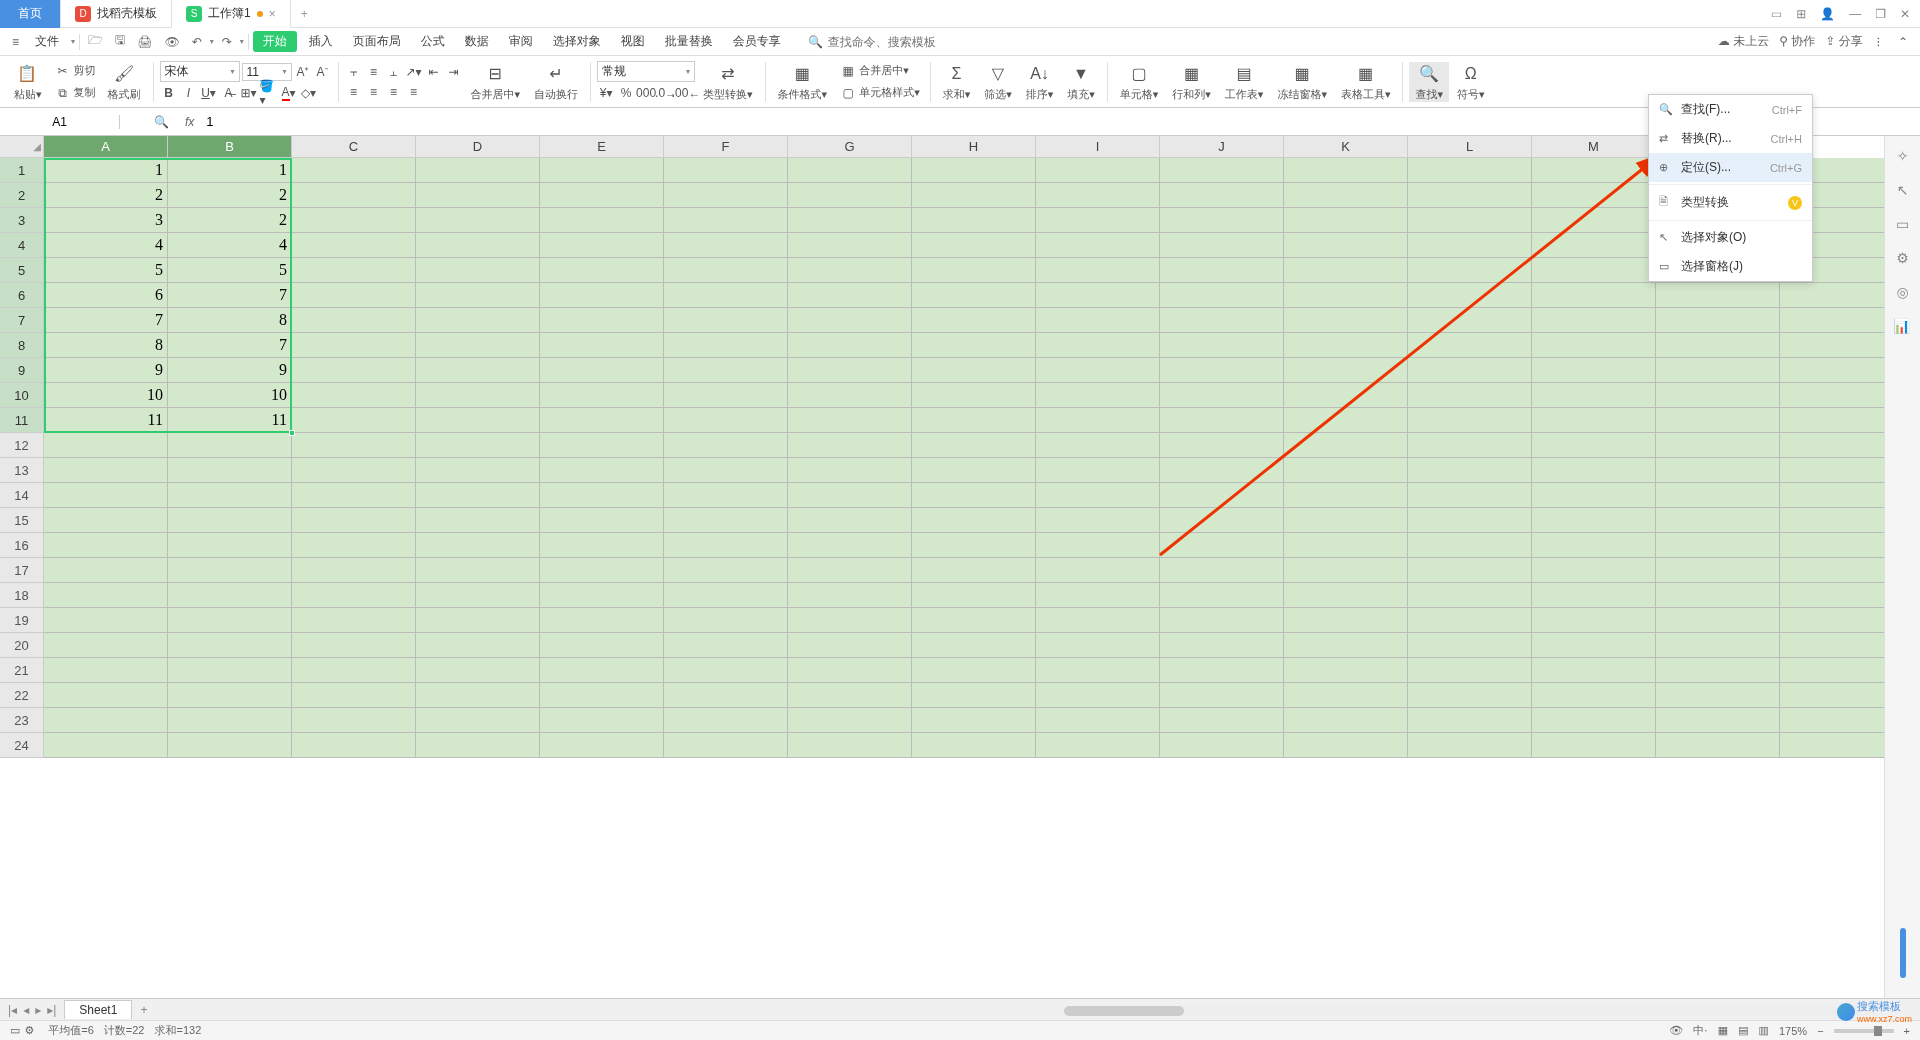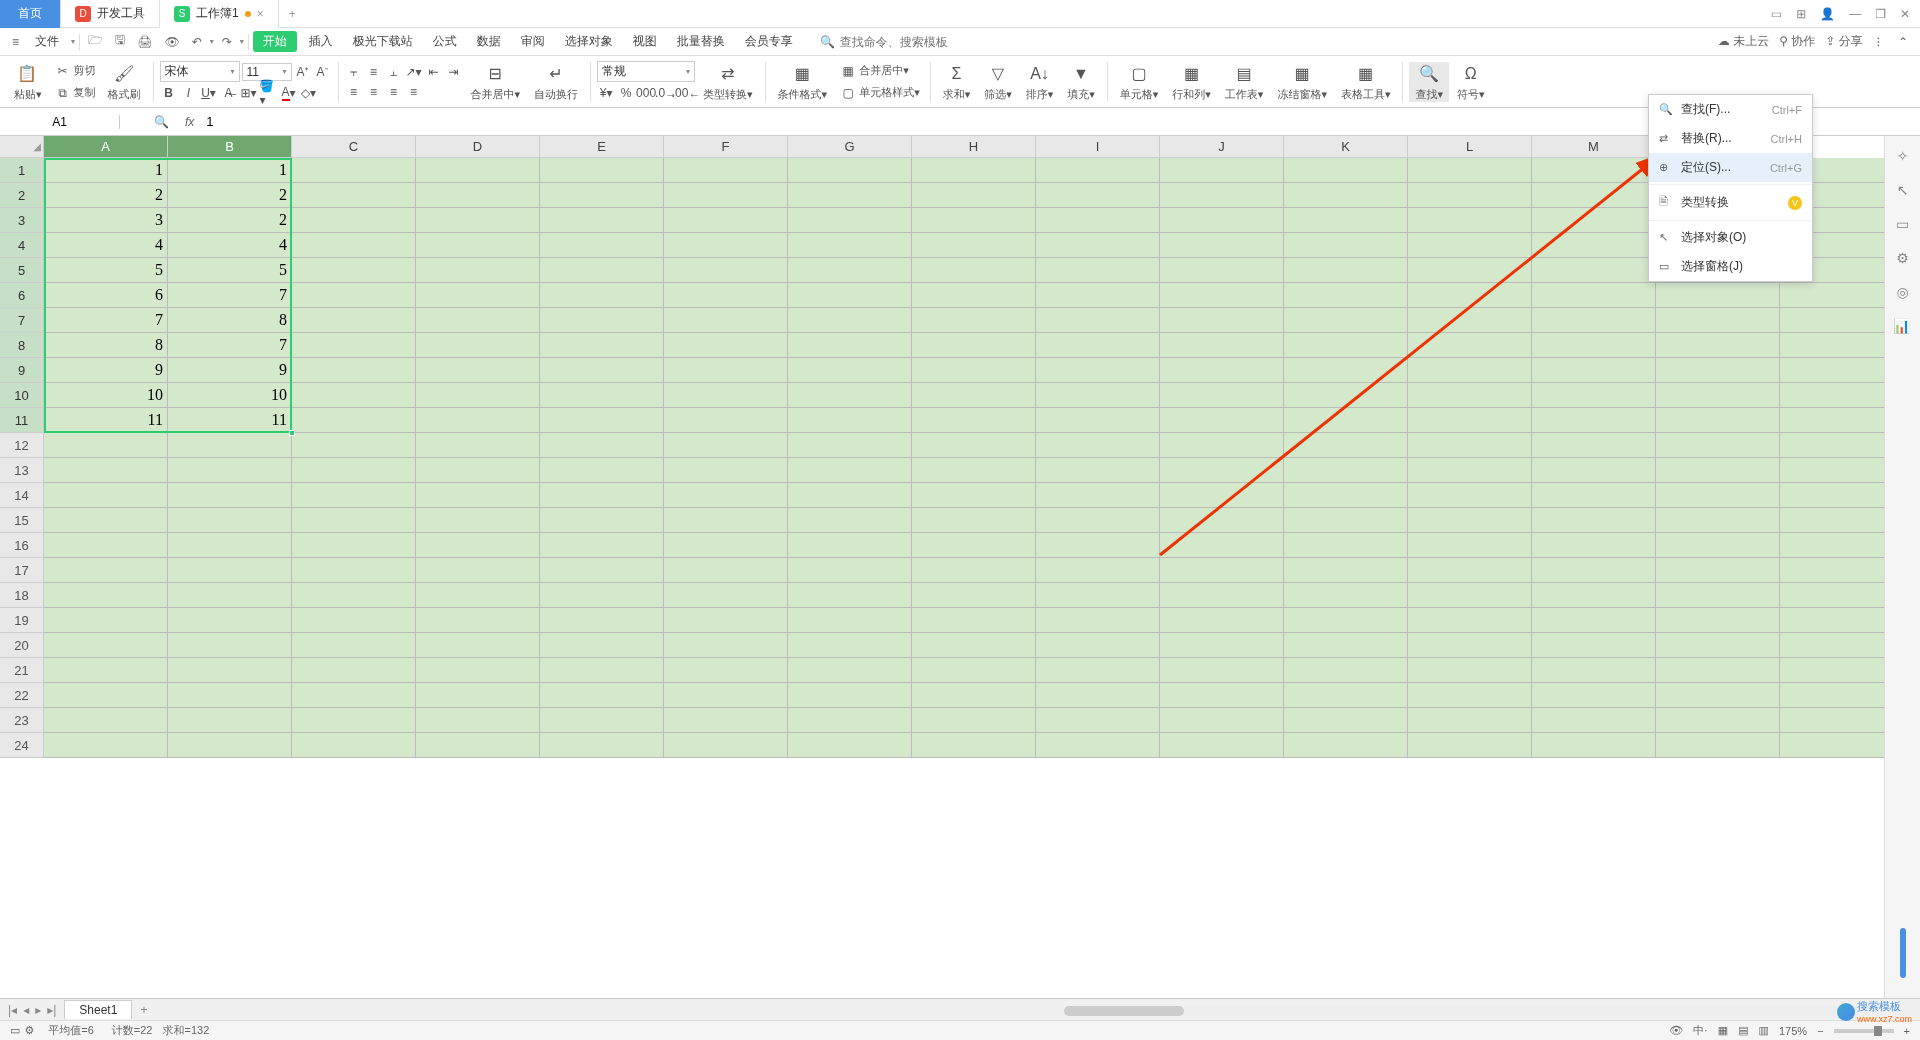--- a/index.html
+++ b/index.html
@@ -105,21 +105,21 @@
 </style>
 </head>
 <body>
 
 <div class="titlebar">
   <div class="tab home">
       <span>首页</span>
     </div>
   <div class="tab">
     <span class="badge b-red">D</span>
-    <span>开发工具</span>
+    <span>找稻壳模板</span>
   </div>
   <div class="tab active">
     <span class="badge b-green">S</span>
     <span>工作簿1</span>
     <span class="dot"></span>
     <span class="close">×</span>
   </div>
   <div class="tab plus">+</div>
   <div class="winctrl">
     <span>▭</span>
@@ -140,21 +140,21 @@
   <span class="ico">🖫</span>
   <span class="ico">🖨</span>
   <span class="ico">👁</span>
   <span class="ico">↶</span>
   <span class="arr-d">▾</span>
   <span class="ico">↷</span>
   <span class="arr-d">▾</span>
   <span class="vdiv"></span>
   <span class="mlabel active">开始</span>
   <span class="mlabel">插入</span>
-  <span class="mlabel">极光下载站</span>
+  <span class="mlabel">页面布局</span>
   <span class="mlabel">公式</span>
   <span class="mlabel">数据</span>
   <span class="mlabel">审阅</span>
   <span class="mlabel">选择对象</span>
   <span class="mlabel">视图</span>
   <span class="mlabel">批量替换</span>
   <span class="mlabel">会员专享</span>
   <div class="searchcmd">
     <span>🔍</span>
     <input placeholder="查找命令、搜索模板" style="">
@@ -809,21 +809,21 @@
 <div class="scrollbar-h">
     <div class="track">
       <div class="thumb"></div>
     </div>
   </div>
 
 <div class="statusbar">
   <span>▭</span>
   <span>⚙</span>
   <span style="margin-left:10px">平均值=6</span>
-  <span style="margin-left:14px">计数=22</span>
+  <span style="margin-left:6px">计数=22</span>
   <span style="margin-left:6px">求和=132</span>
   <div class="sright">
     <span>👁</span>
     <span>中·</span>
     <span>▦</span>
     <span>▤</span>
     <span>▥</span>
     <span>175%</span>
     <span>−</span>
     <span style="width:60px;height:4px;background:#ccc;display:inline-block;position:relative">

